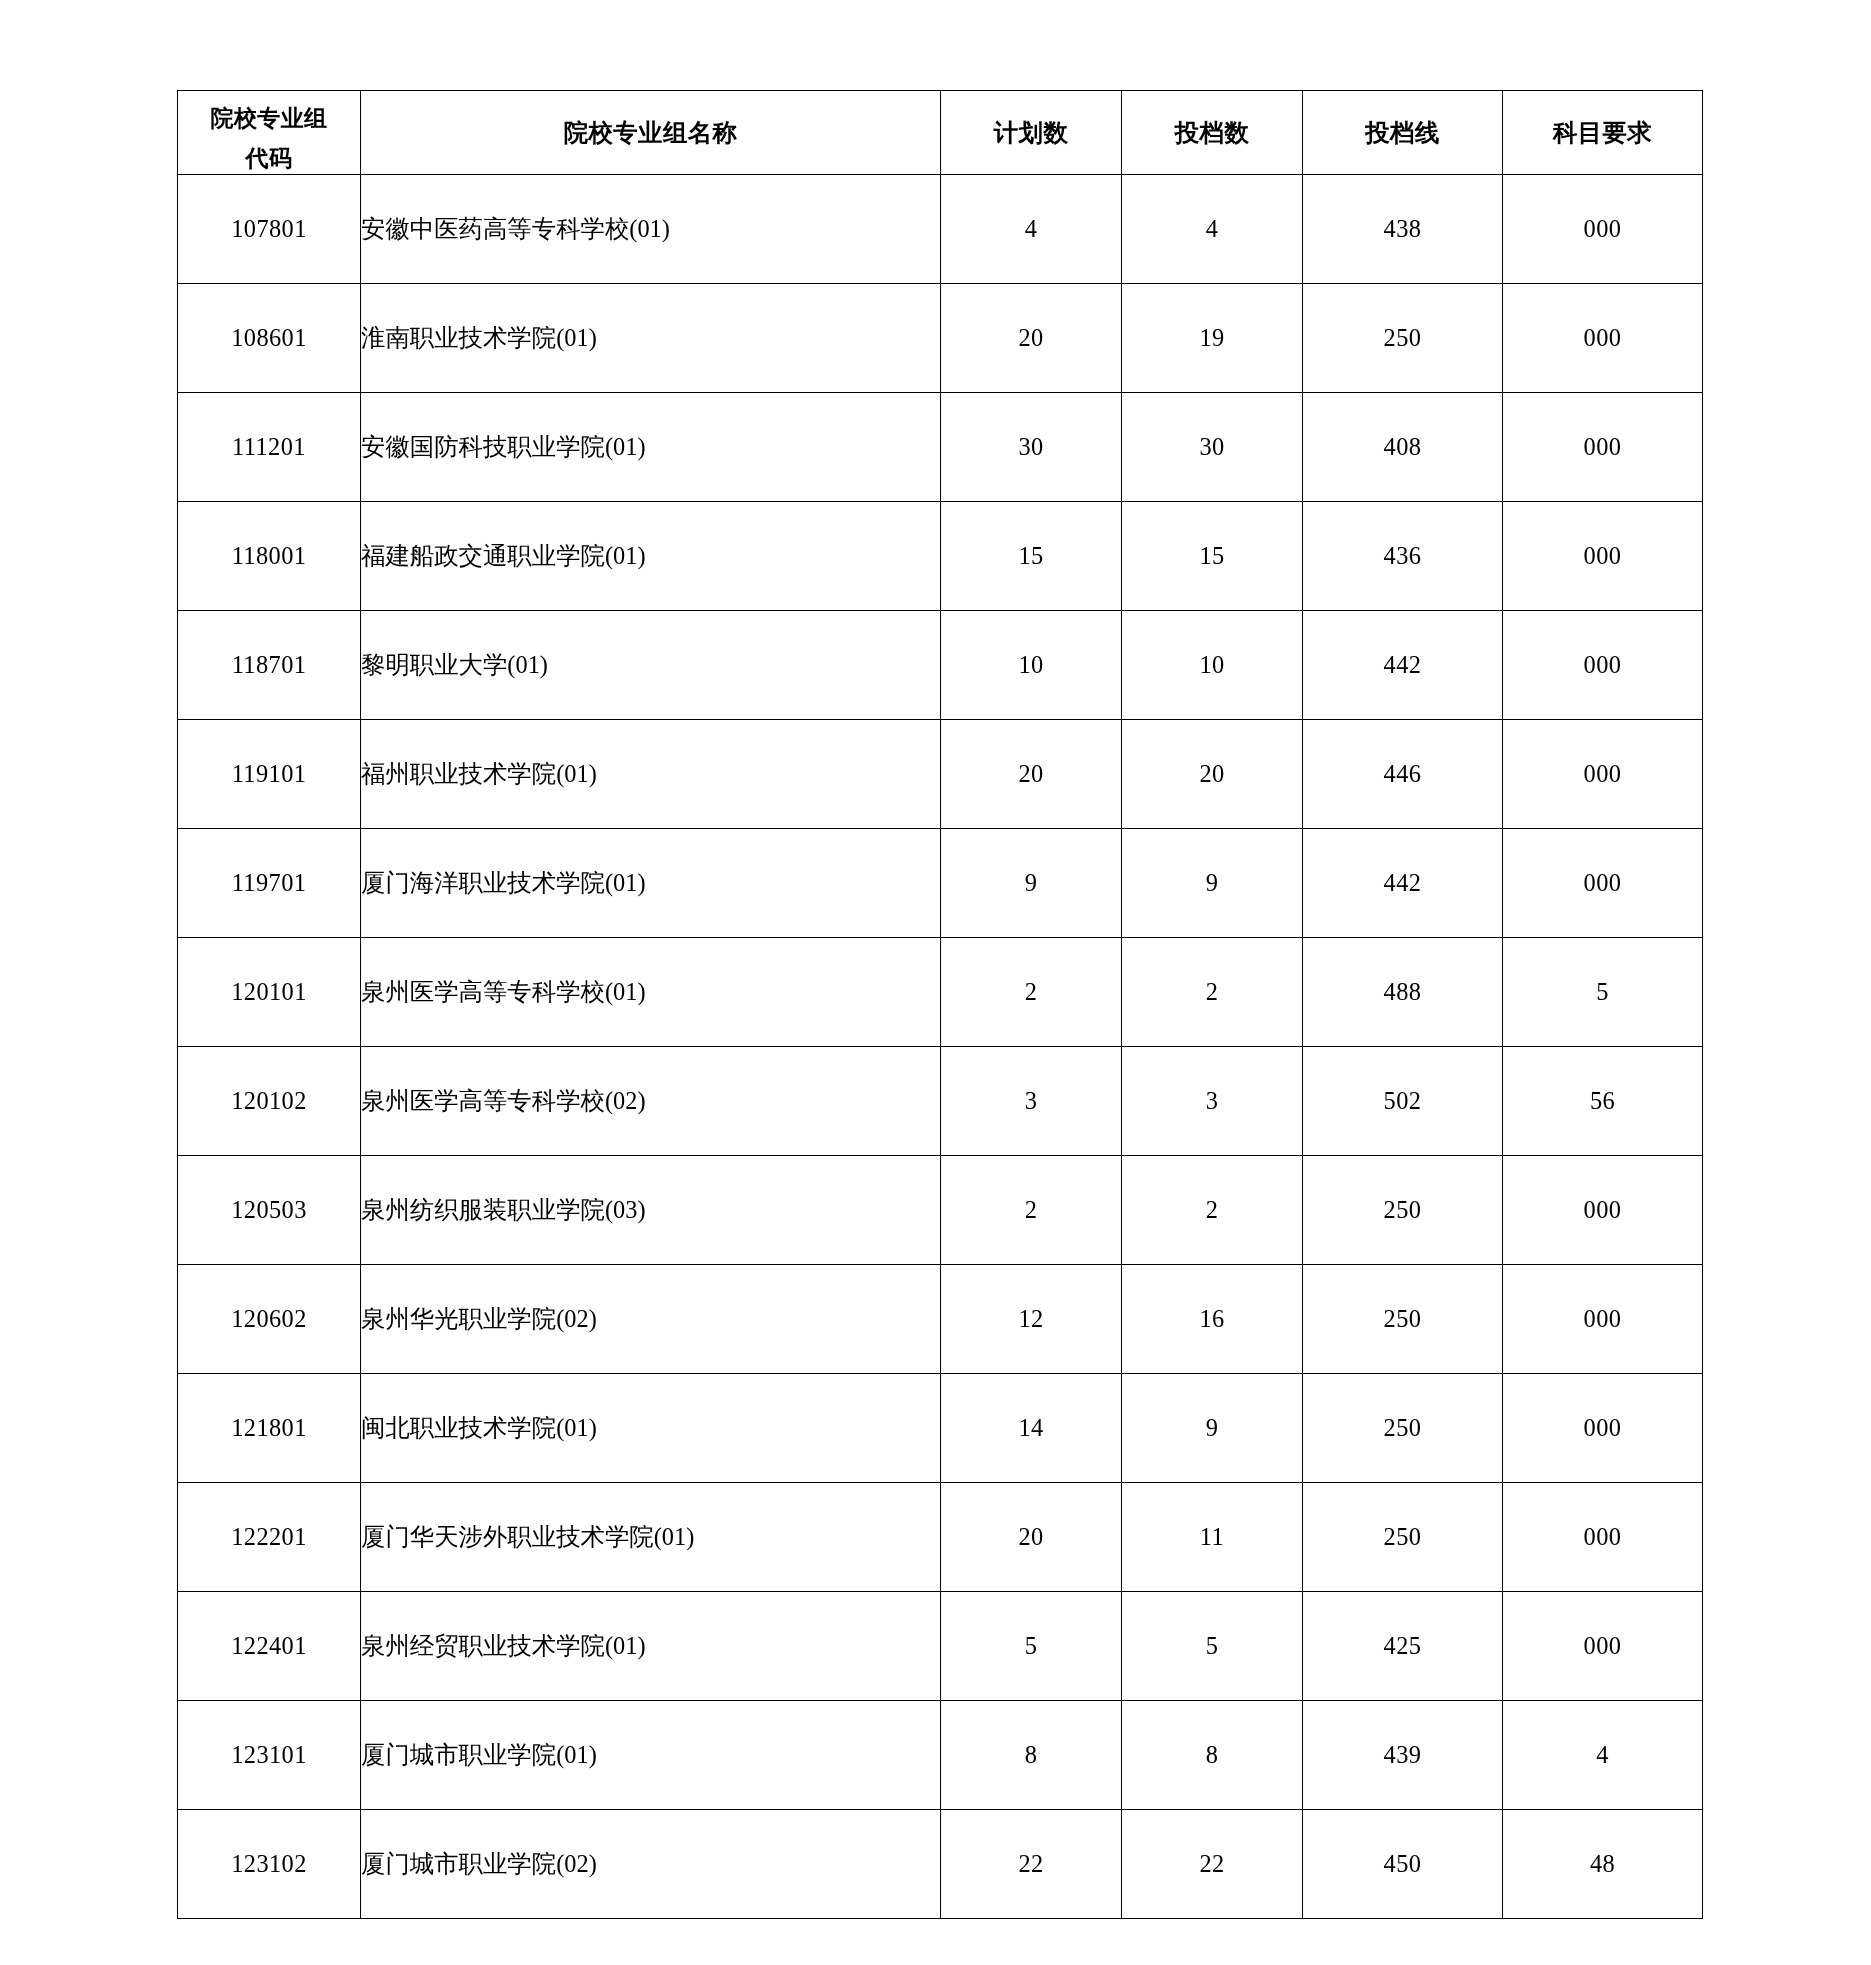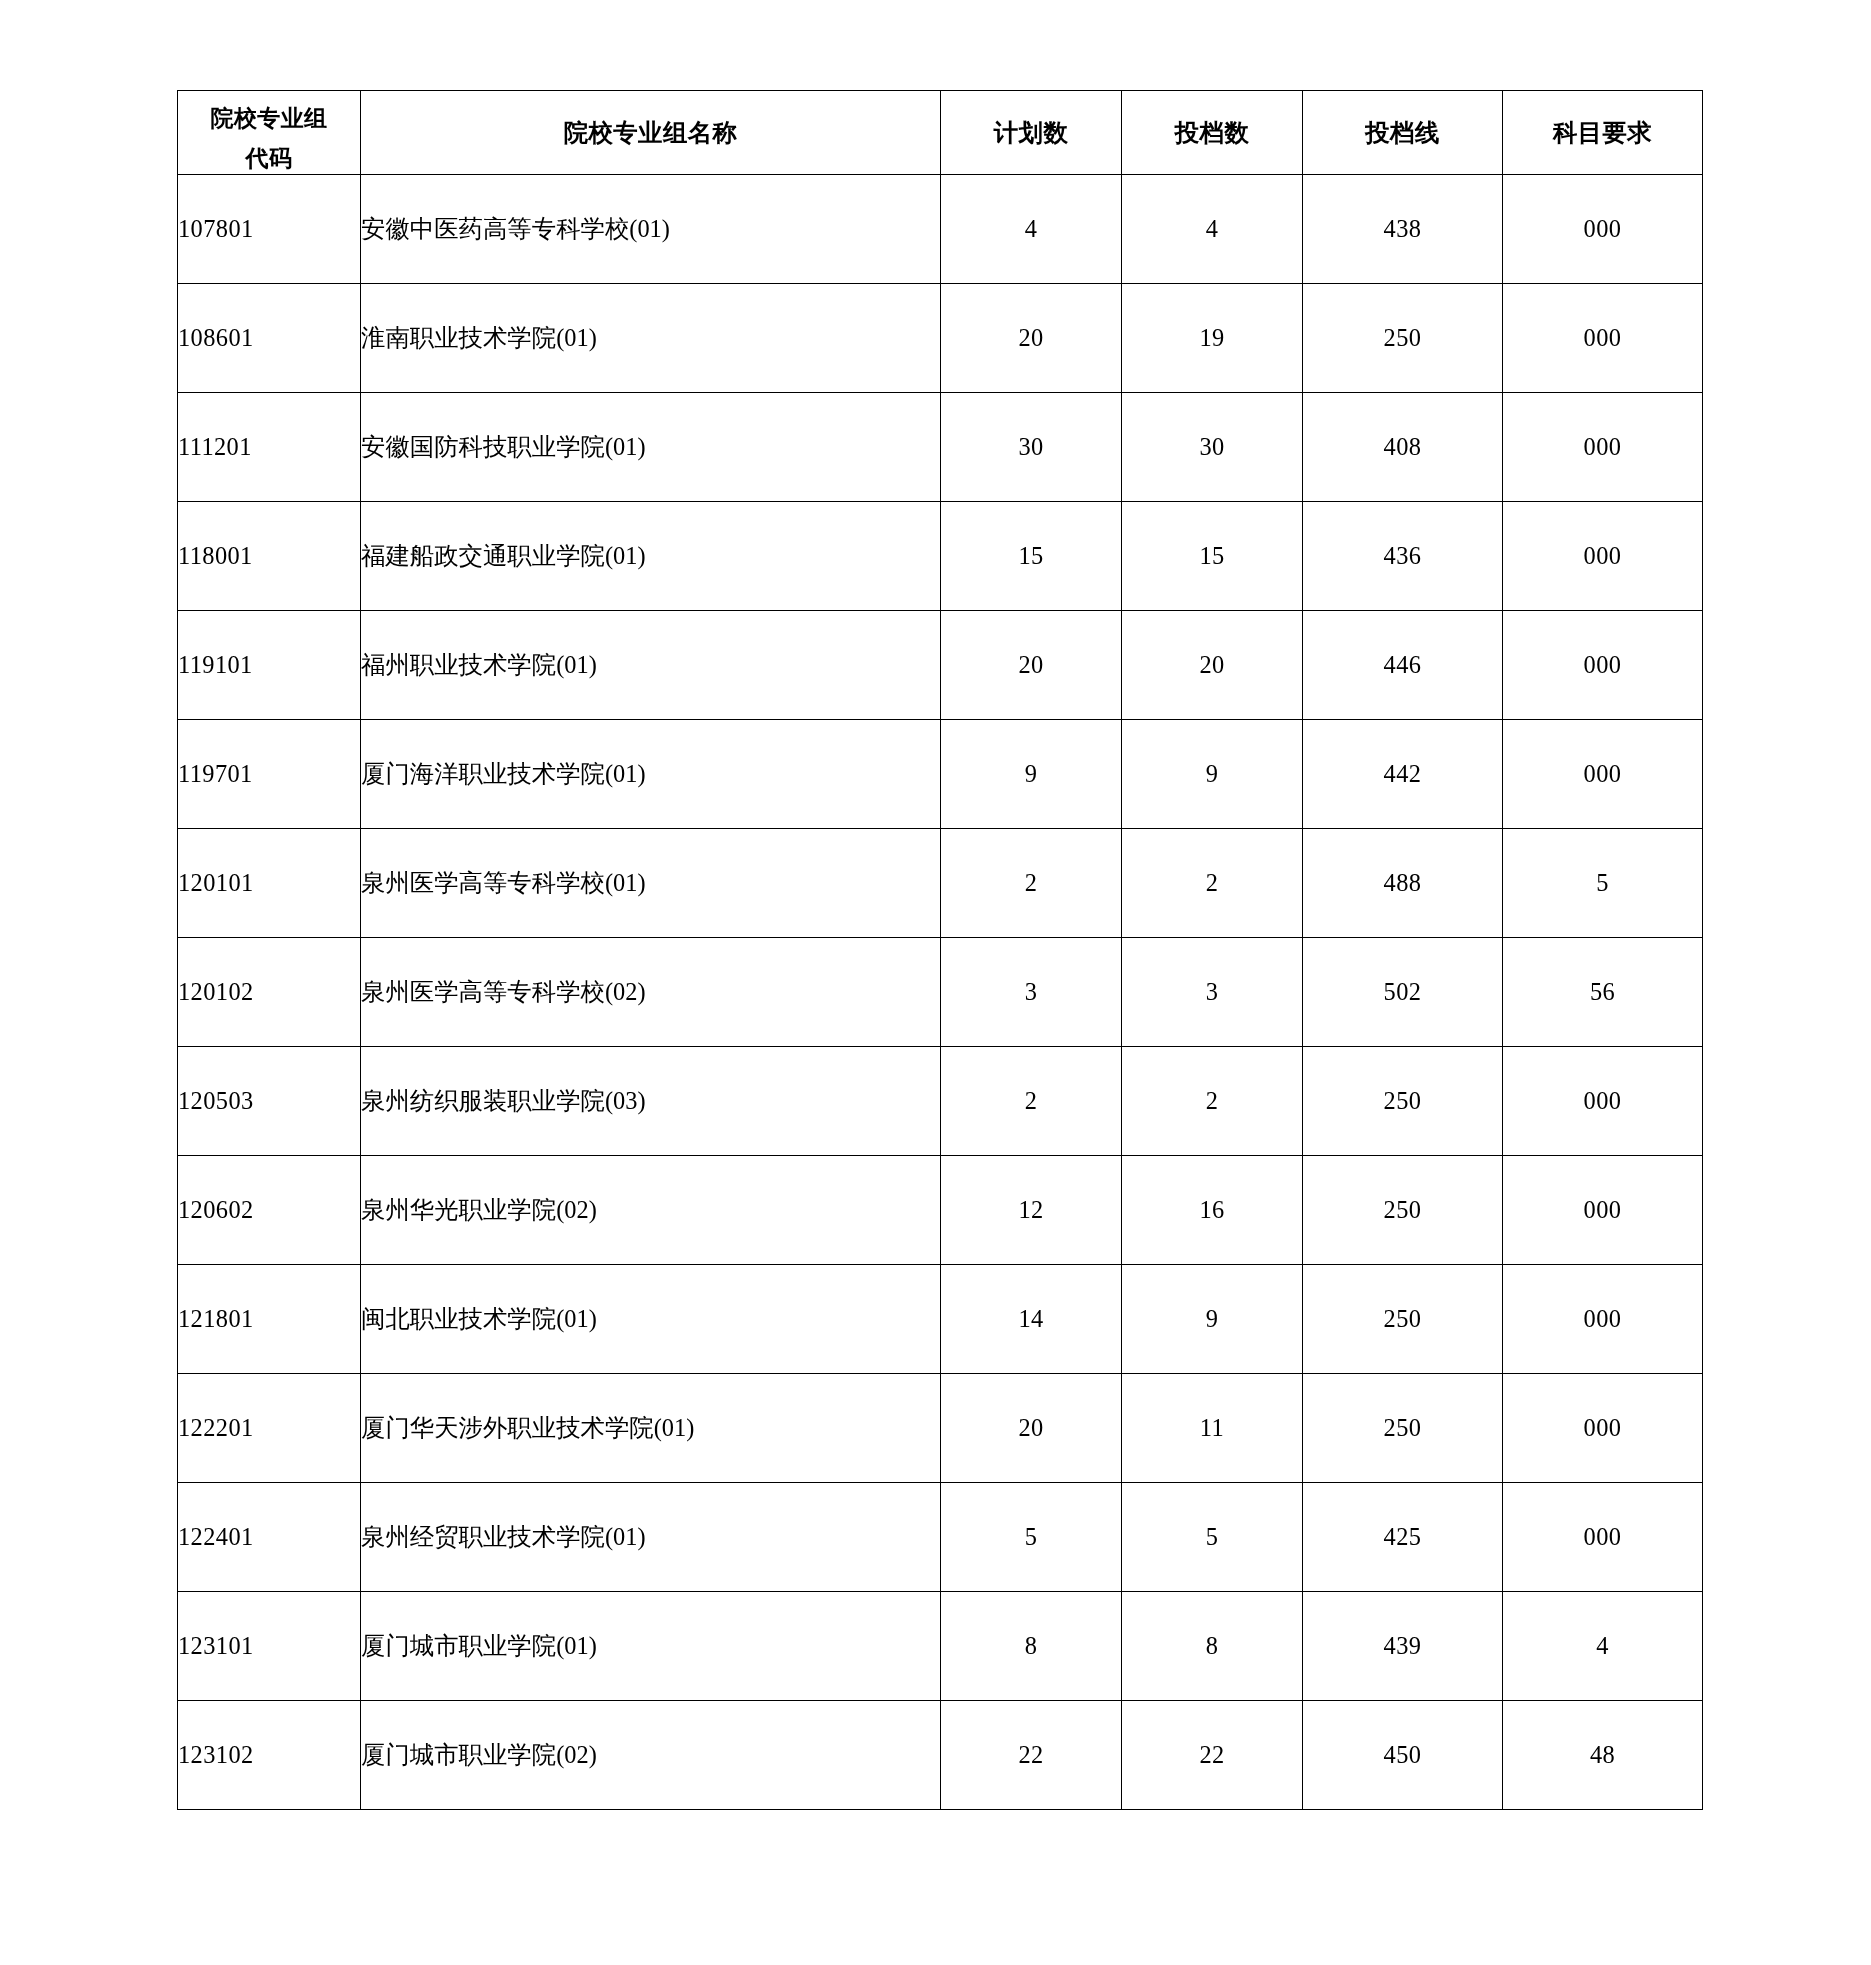--- a/index.html
+++ b/index.html
@@ -77,20 +77,21 @@
     height: 108px;
   }
 
   table.score-table tbody td {
     font-size: 24.4px;
     line-height: 1.2;
     height: 108px;
   }
 
   td.cell-code {
+    text-align: center;
     font-family: "Liberation Serif", "DejaVu Serif", serif;
     letter-spacing: 0.4px;
   }
 
   td.cell-name {
     text-align: left;
     padding-left: 14px;
     font-family: "Liberation Serif", "DejaVu Serif", serif;
     letter-spacing: 0px;
     white-space: nowrap;
@@ -158,20 +159,28 @@
           </tr>
           <tr>
             <td class="cell-code">118001</td>
             <td class="cell-name">福建船政交通职业学院(01)</td>
             <td class="cell-num">15</td>
             <td class="cell-num">15</td>
             <td class="cell-num">436</td>
             <td class="cell-num">000</td>
           </tr>
           <tr>
+            <td class="cell-code">118701</td>
+            <td class="cell-name">黎明职业大学(01)</td>
+            <td class="cell-num">10</td>
+            <td class="cell-num">10</td>
+            <td class="cell-num">442</td>
+            <td class="cell-num">000</td>
+          </tr>
+          <tr>
             <td class="cell-code">119101</td>
             <td class="cell-name">福州职业技术学院(01)</td>
             <td class="cell-num">20</td>
             <td class="cell-num">20</td>
             <td class="cell-num">446</td>
             <td class="cell-num">000</td>
           </tr>
           <tr>
             <td class="cell-code">119701</td>
             <td class="cell-name">厦门海洋职业技术学院(01)</td>

